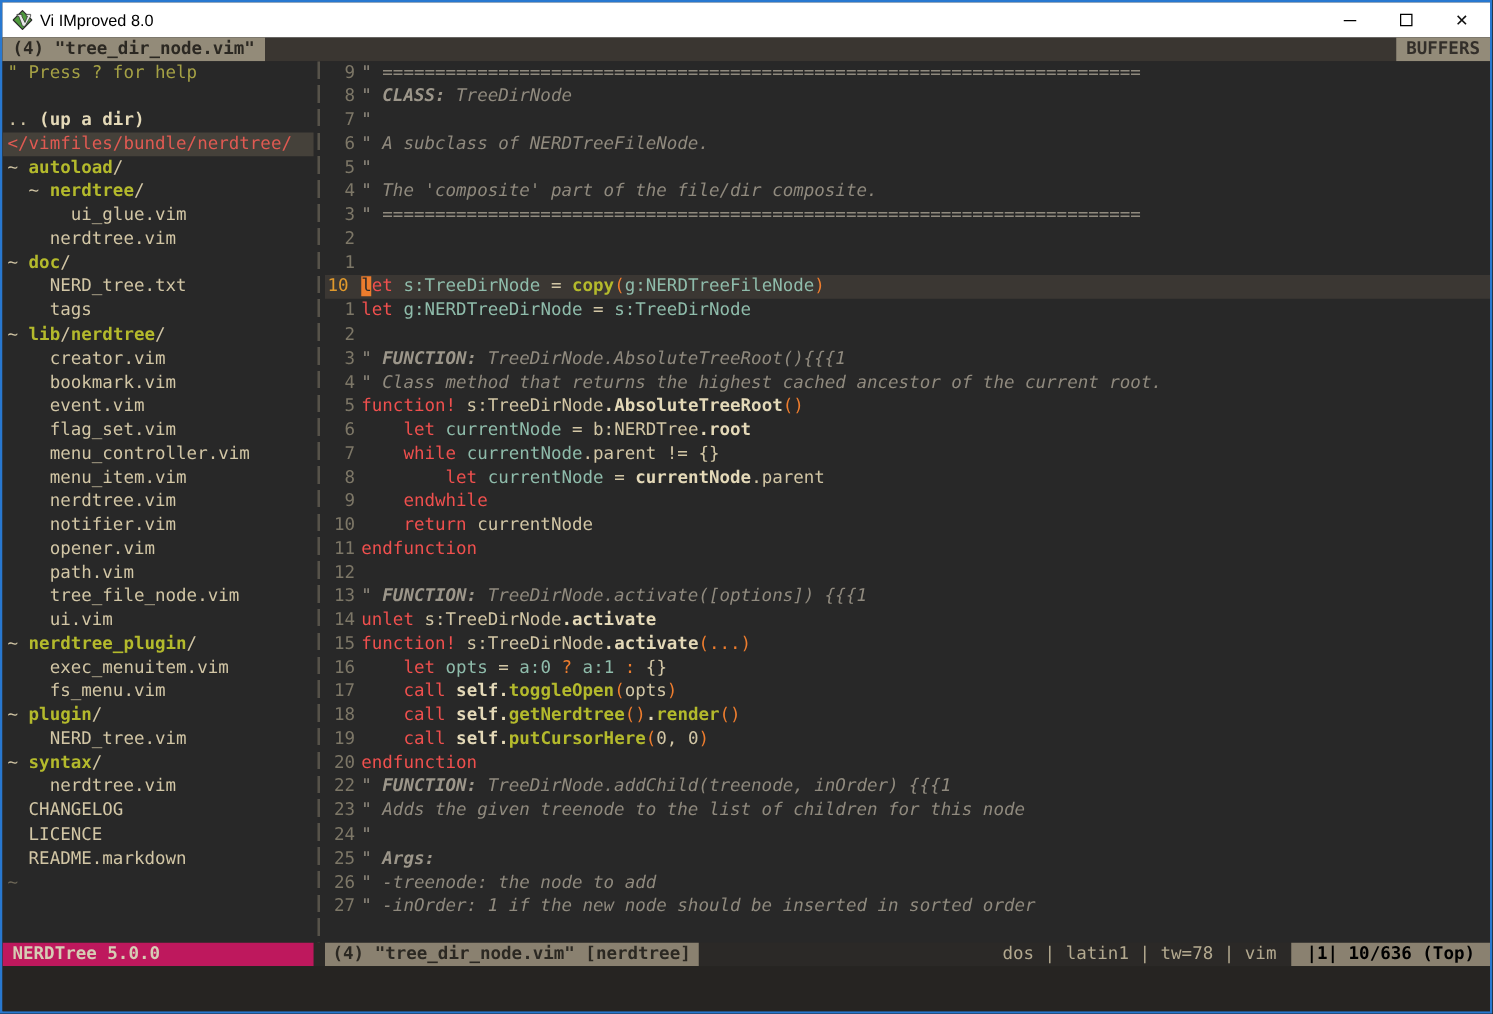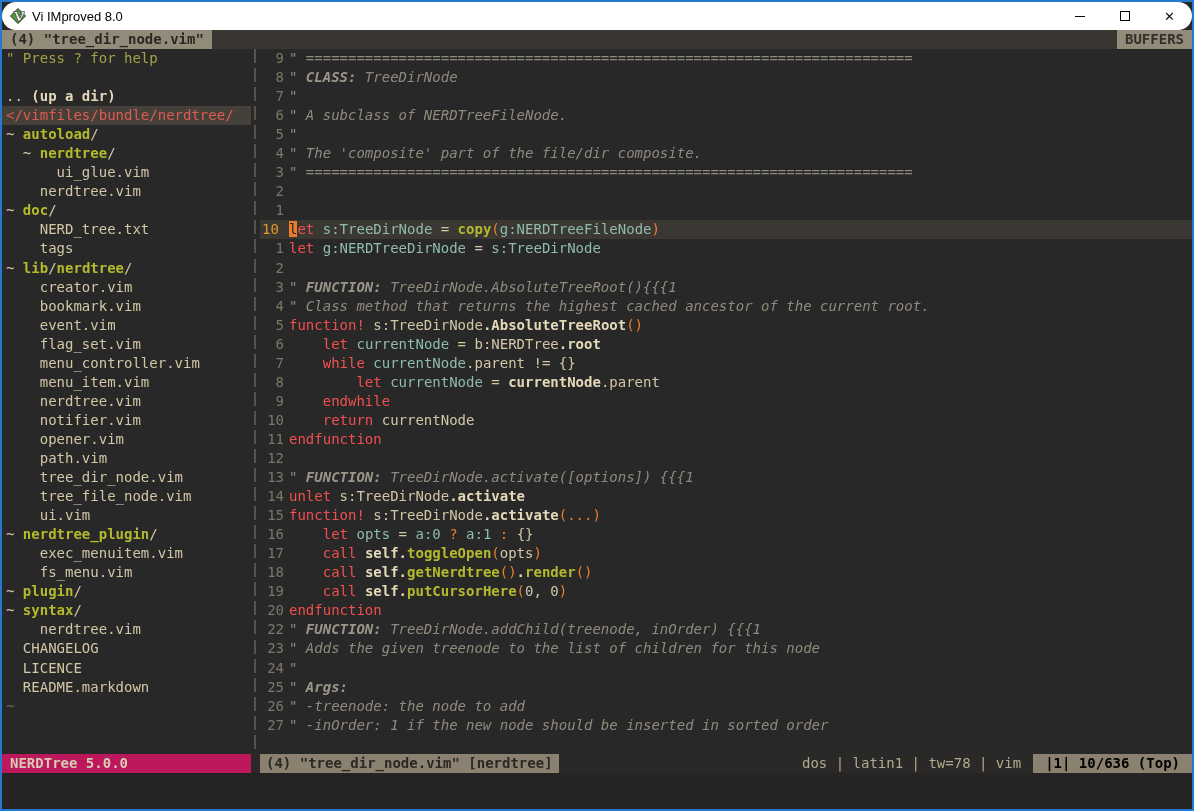--- a/index.html
+++ b/index.html
@@ -12,21 +12,21 @@
     display:flex; flex-direction:column;
     background:#282828;
     font-family:"DejaVu Sans Mono", monospace;
     font-size:14px;
   }
 
   
   .titlebar {
     flex:0 0 28px; background:#ffffff; color:#000;
     display:flex; align-items:center;
-    font-family:"Liberation Sans", sans-serif; font-size:13px;border-radius:14px;
+    font-family:"Liberation Sans", sans-serif; font-size:13px;
   }
   .titlebar .logo { margin:0 6px 0 8px; display:flex; }
   .controls { margin-left:auto; display:flex; height:100%; }
   .ctrl { width:45px; height:100%; display:flex; align-items:center; justify-content:center; color:#111; cursor:default; }
   .ctrl-min i { display:block; width:10px; height:1px; background:#000; }
   .ctrl-max i { display:block; width:10px; height:10px; border:1px solid #000; }
   .ctrl-close { font-size:13px; }
 
   
   .tabline {
@@ -133,27 +133,27 @@
         <div class="trow"><span class="tk-fg">    creator.vim</span></div>
         <div class="trow"><span class="tk-fg">    bookmark.vim</span></div>
         <div class="trow"><span class="tk-fg">    event.vim</span></div>
         <div class="trow"><span class="tk-fg">    flag_set.vim</span></div>
         <div class="trow"><span class="tk-fg">    menu_controller.vim</span></div>
         <div class="trow"><span class="tk-fg">    menu_item.vim</span></div>
         <div class="trow"><span class="tk-fg">    nerdtree.vim</span></div>
         <div class="trow"><span class="tk-fg">    notifier.vim</span></div>
         <div class="trow"><span class="tk-fg">    opener.vim</span></div>
         <div class="trow"><span class="tk-fg">    path.vim</span></div>
-        <div class="trow"><span class="tk-fg">    tree_dir_node.vim</span></div>
         <div class="trow"><span class="tk-fg">    tree_file_node.vim</span></div>
         <div class="trow"><span class="tk-fg">    ui.vim</span></div>
         <div class="trow"><span class="tk-fg">~ </span><span class="tk-dir">nerdtree_plugin</span><span class="tk-fg">/</span></div>
         <div class="trow"><span class="tk-fg">    exec_menuitem.vim</span></div>
         <div class="trow"><span class="tk-fg">    fs_menu.vim</span></div>
         <div class="trow"><span class="tk-fg">~ </span><span class="tk-dir">plugin</span><span class="tk-fg">/</span></div>
+        <div class="trow"><span class="tk-fg">    NERD_tree.vim</span></div>
         <div class="trow"><span class="tk-fg">~ </span><span class="tk-dir">syntax</span><span class="tk-fg">/</span></div>
         <div class="trow"><span class="tk-fg">    nerdtree.vim</span></div>
         <div class="trow"><span class="tk-fg">  CHANGELOG</span></div>
         <div class="trow"><span class="tk-fg">  LICENCE</span></div>
         <div class="trow"><span class="tk-fg">  README.markdown</span></div>
         <div class="trow"><span class="tk-dim">~</span></div>
       </div>
     <div class="vsep"></div>
     <div class="codepane" id="code">
         <div class="cl"><span class="ln">9</span><span class="lt"><span class="tk-cm">" ========================================================================</span></span></div>

